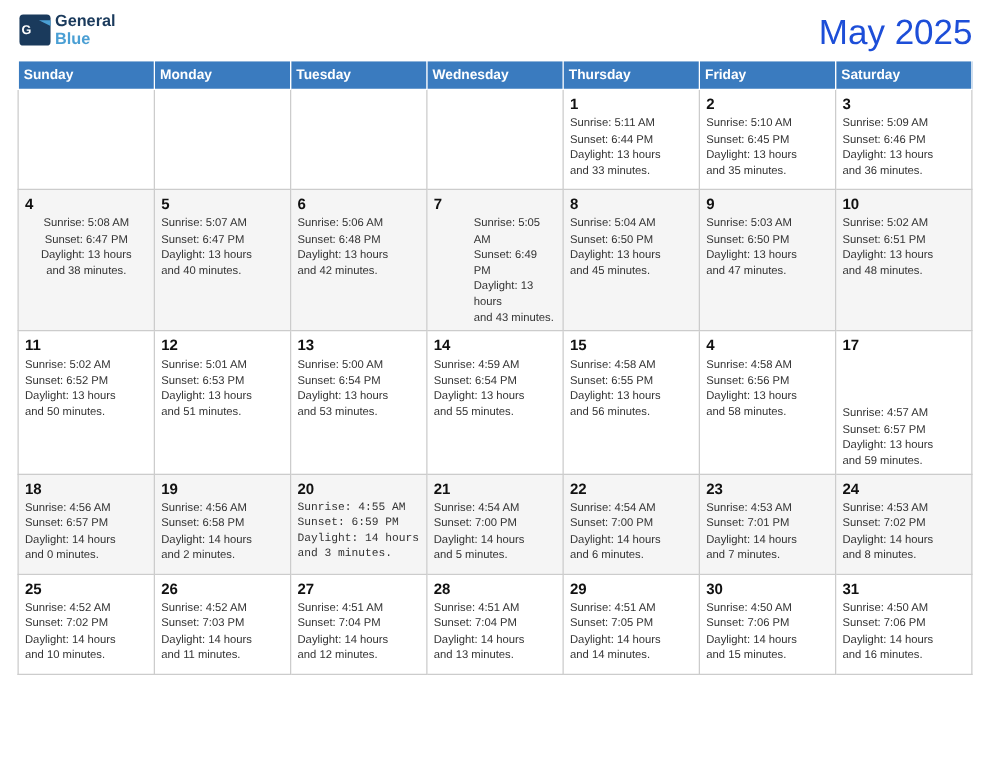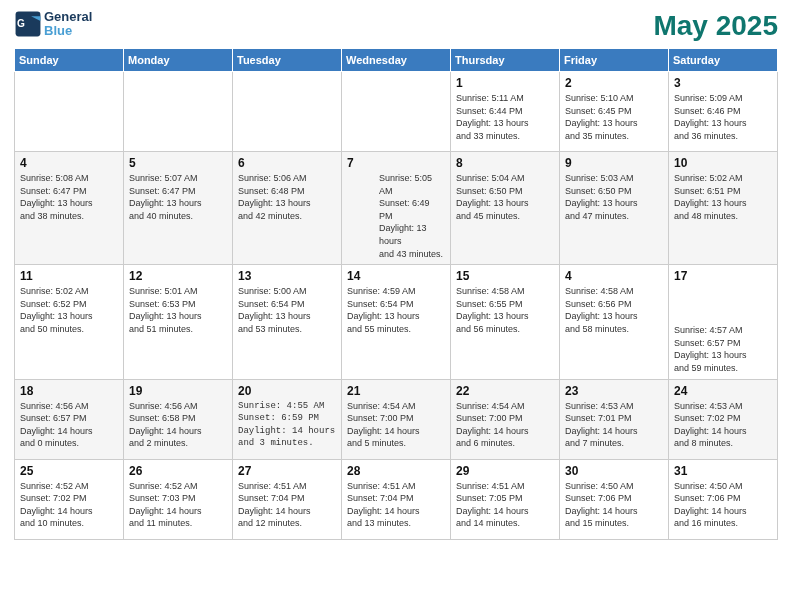--- a/index.html
+++ b/index.html
@@ -27,22 +27,22 @@
     .logo-icon {
       width: 28px;
       height: 28px;
       margin-right: 2px;
     }
     .title-block {
       text-align: right;
     }
     .month-title {
       font-size: 28px;
-      font-weight: bold;
-      color: #0f766e;
+      font-weight: normal;
+      color: #1d4ed8;
     }
     .location-title {
       font-size: 14px;
       color: #333;
     }
     table {
       width: 100%;
       border-collapse: collapse;
       table-layout: fixed;
     }
@@ -139,21 +139,21 @@
             <div class="day-number">3</div>
             <div class="day-info" style="white-space: pre-line;">Sunrise: 5:09 AM
 Sunset: 6:46 PM
 Daylight: 13 hours
 and 36 minutes.</div>
           </td>
         </tr>
         <tr>
           <td>
             <div class="day-number">4</div>
-            <div class="day-info" style="white-space: pre-line;">Sunrise: 5:08 AM
+            <div class="day-info" style="white-space: pre-line; text-align: center;">Sunrise: 5:08 AM
 Sunset: 6:47 PM
 Daylight: 13 hours
 and 38 minutes.</div>
           </td>
           <td>
             <div class="day-number">5</div>
             <div class="day-info" style="white-space: pre-line;">Sunrise: 5:07 AM
 Sunset: 6:47 PM
 Daylight: 13 hours
 and 40 minutes.</div>

